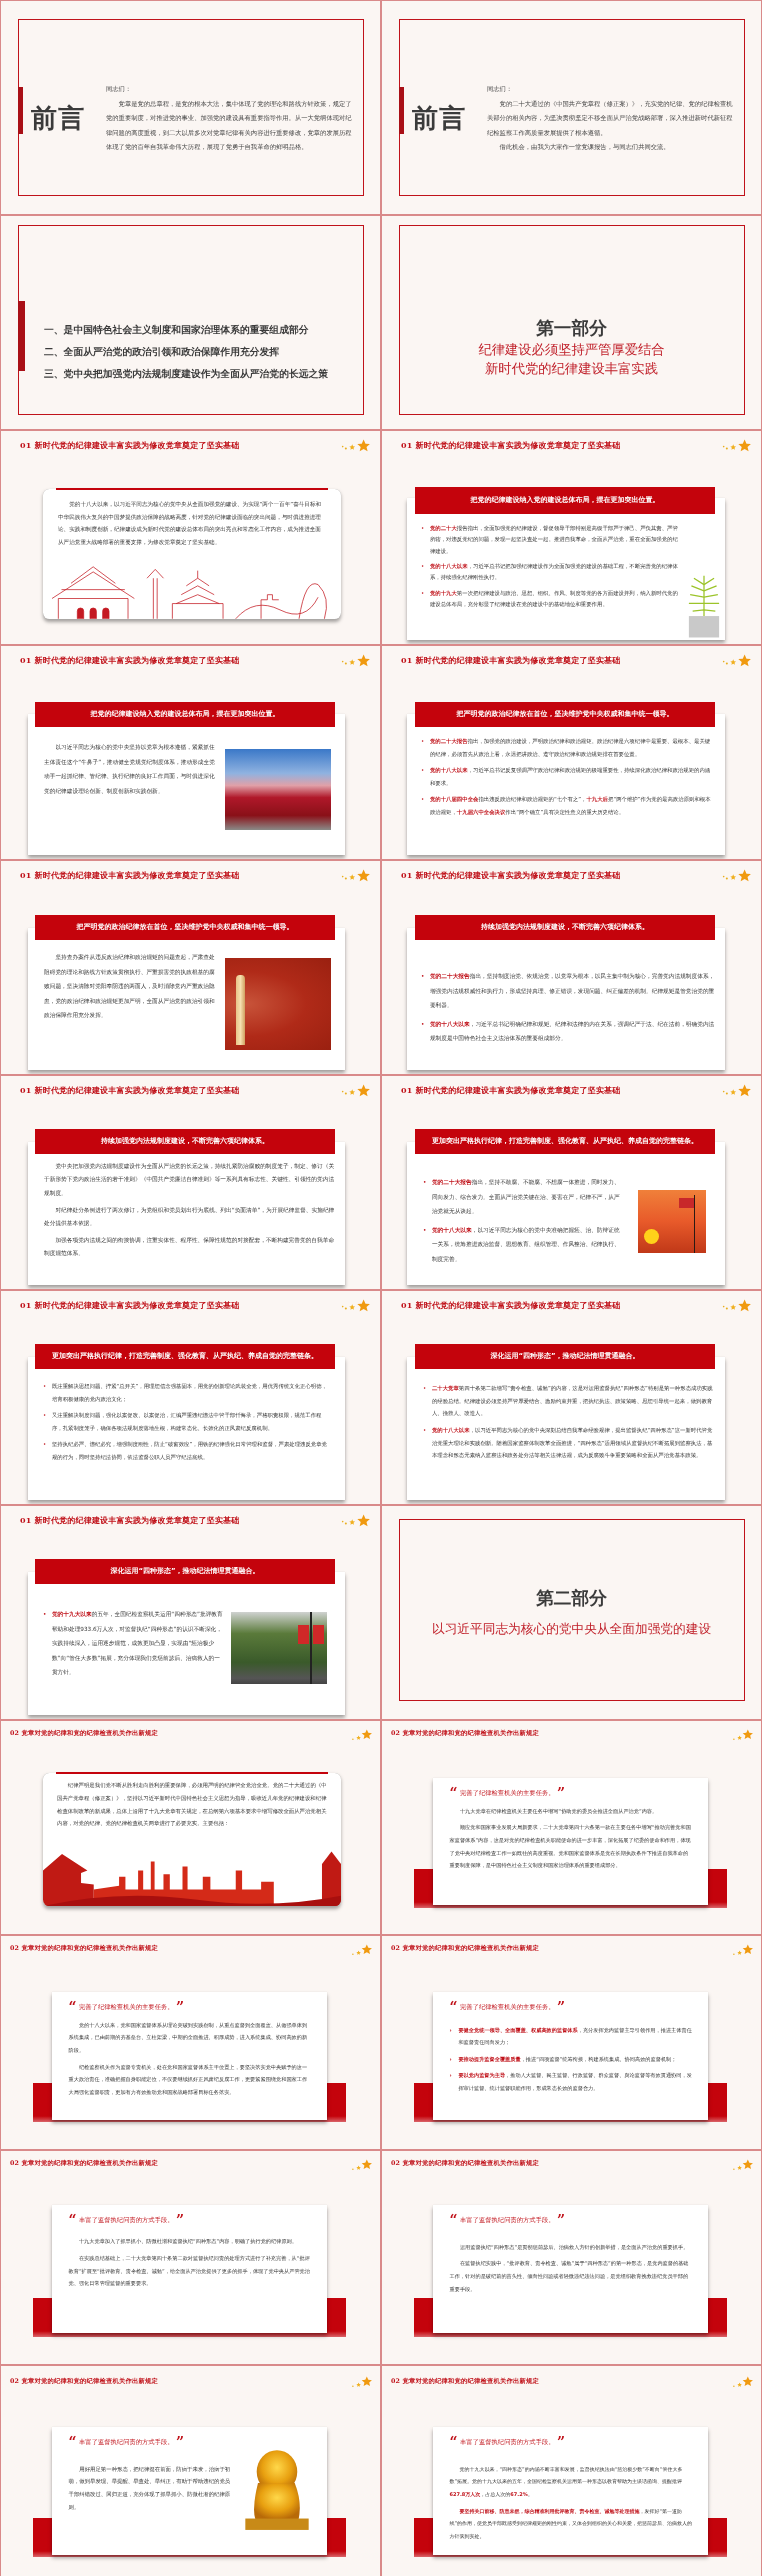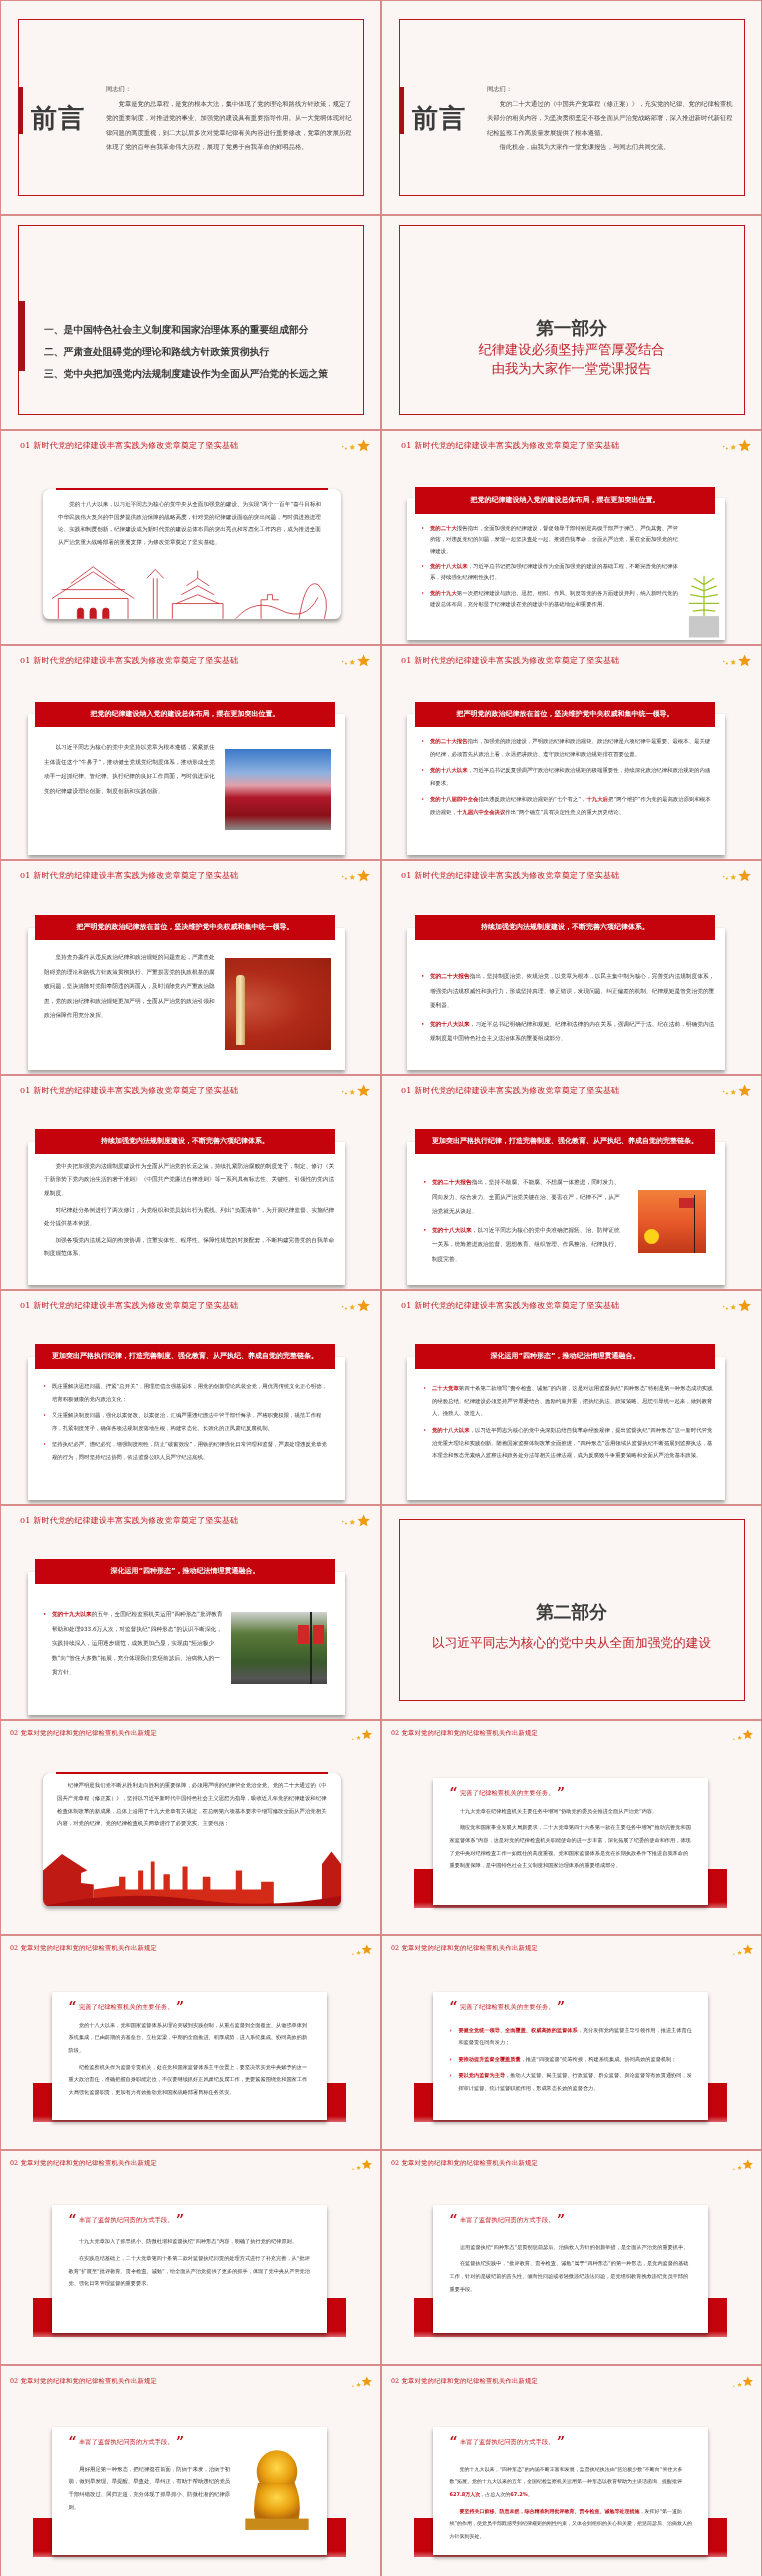--- a/index.html
+++ b/index.html
@@ -12,21 +12,21 @@
   .redbar { position: absolute; left: 16.5px; width: 5px; background: #a90f16; }
   .bigtitle { font-family: "DejaVu Serif", "Liberation Serif", serif; font-weight: bold; color: #3b3b3b; }
   .qy-title { position: absolute; left: 30px; top: 100px; font-size: 26px; letter-spacing: 1.3px; }
   .qy-text { position: absolute; left: 105px; top: 81px; width: 247px; font-size: 6.3px; line-height: 14.6px; color: #444; }
   .qy-text p.ind { text-indent: 2em; }
   .toc-title { position: absolute; left: 0; right: 0; top: 33px; text-align: center; font-size: 30px; }
   .toc-list { position: absolute; left: 43px; top: 103px; font-family: "DejaVu Serif", "Liberation Serif", serif; font-weight: bold; font-size: 9.8px; line-height: 22px; color: #3b3b3b; }
   .part-wrap { position: absolute; left: 0; right: 0; text-align: center; }
   .part-num { font-size: 17.7px; }
   .part-sub { font-family: "DejaVu Serif", "Liberation Serif", serif; color: #c0202a; font-size: 13.3px; line-height: 19px; }
-  .hdr { position: absolute; left: 19px; top: 8.9px; font-family: "DejaVu Serif", "Liberation Serif", serif; font-weight: normal; color: #c0121a; font-size: 8px; letter-spacing: 0.2px; }
+  .hdr { position: absolute; left: 19px; top: 8.9px; font-family: "DejaVu Serif", "Liberation Serif", serif; font-weight: bold; color: #c0121a; font-size: 8px; letter-spacing: 0.2px; }
   .hdr.sm { font-size: 6.3px; left: 8.9px; top: 7.6px; }
   .stars { position: absolute; right: 7.6px; top: 7.6px; width: 32px; height: 16.5px; }
   .foot-line { position: absolute; left: 108px; right: 108px; bottom: 7.6px; height: 0.6px; background: linear-gradient(90deg, transparent, #f0d9b5, transparent); }
   .card { position: absolute; background: #fff; box-shadow: 0 2.5px 3.8px rgba(0,0,0,0.35), 0 0 0.6px rgba(0,0,0,0.3); }
   .band { position: absolute; background: #c4030c; color: #fff; text-align: center; font-size: 7px; font-weight: bold; }
   .body-txt { font-size: 5.4px; line-height: 11.4px; color: #333; }
   .body-txt p { margin-bottom: 3.8px; }
   .body-txt p.ind { text-indent: 2em; }
   .bul { position: relative; padding-left: 8.9px; margin-bottom: 3.8px; }
   .bul::before { content: "•"; position: absolute; left: 0; color: #c0121a; }
@@ -69,31 +69,31 @@
       <p class="ind">党的二十大通过的《中国共产党章程（修正案）》，充实党的纪律、党的纪律检查机关部分的相关内容，为坚决贯彻坚定不移全面从严治党战略部署，深入推进新时代新征程纪检监察工作高质量发展提供了根本遵循。</p>
       <p class="ind">借此机会，由我为大家作一堂党课报告，与同志们共同交流。</p>
     </div>
   </div>
 
   <div class="slide">
     <div class="frame toc"></div>
     <div class="redbar" style="top:85px;height:70px;width:7px;"></div>
     <div class="toc-list">
       <div>一、是中国特色社会主义制度和国家治理体系的重要组成部分</div>
-      <div>二、严肃查处阻碍党的理论和路线方针政策贯彻执行</div>
+      <div>二、全面从严治党的政治引领和政治保障作用充分发挥</div>
       <div>三、党中央把加强党内法规制度建设作为全面从严治党的长远之策</div>
     </div>
   </div>
 
   <div class="slide">
     <div class="frame toc"></div>
     <div class="part-wrap" style="top:80px;margin-top:20px;">
       <div class="bigtitle part-num">第一部分</div>
       <div class="part-sub">纪律建设必须坚持严管厚爱结合</div>
-      <div class="part-sub">由我为大家作一堂党课报告</div>
+      <div class="part-sub">新时代党的纪律建设丰富实践</div>
     </div>
   </div>
 
   <div class="slide">
     <div class="hdr">01 新时代党的纪律建设丰富实践为修改党章奠定了坚实基础</div>
     <svg class="stars" viewBox="0 0 50 26">
         <circle cx="4" cy="12" r="1.3" fill="#e9b020"></circle>
         <circle cx="9" cy="15" r="1.6" fill="#e9b020"></circle>
         <use href="#star-sym" x="14" y="8" width="10" height="10" fill="#f0b020"></use>
         <use href="#star-sym" x="26" y="0" width="22" height="22" fill="#f09a10"></use>
@@ -308,21 +308,21 @@
     <div class="img-box" style="left:230px;top:106px;width:96px;height:72px;background:linear-gradient(180deg,#cfd2d0 0%,#5a7a3a 30%,#3a5a2a 70%,#555 92%,#444 100%);">
       <div style="position:absolute;left:67px;top:12.7px;width:11.4px;height:19px;background:#d02828;"></div>
       <div style="position:absolute;left:82px;top:12.7px;width:11.4px;height:19px;background:#d02828;"></div>
       <div style="position:absolute;left:79px;top:0;width:1.9px;height:72px;background:#222;"></div>
     </div>
     <div class="foot-line"></div>
   </div>
 
   <div class="slide">
     <div class="frame" style="top:12.7px;bottom:17.7px;"></div>
-    <div class="part-wrap" style="top:94px;">
+    <div class="part-wrap" style="top:80px;">
       <div class="bigtitle part-num">第二部分</div>
       <div class="part-sub" style="margin-top:8.9px;font-size:12.7px;">以习近平同志为核心的党中央从全面加强党的建设</div>
     </div>
   </div>
 
   <div class="slide">
     <div class="hdr sm">02 党章对党的纪律和党的纪律检查机关作出新规定</div>
     <svg class="stars" style="width:21.5px;height:16.5px;" viewBox="0 0 34 26">
         <circle cx="3" cy="16" r="1.2" fill="#e9b020"></circle>
         <use href="#star-sym" x="8" y="10" width="8" height="8" fill="#f0b020"></use>

